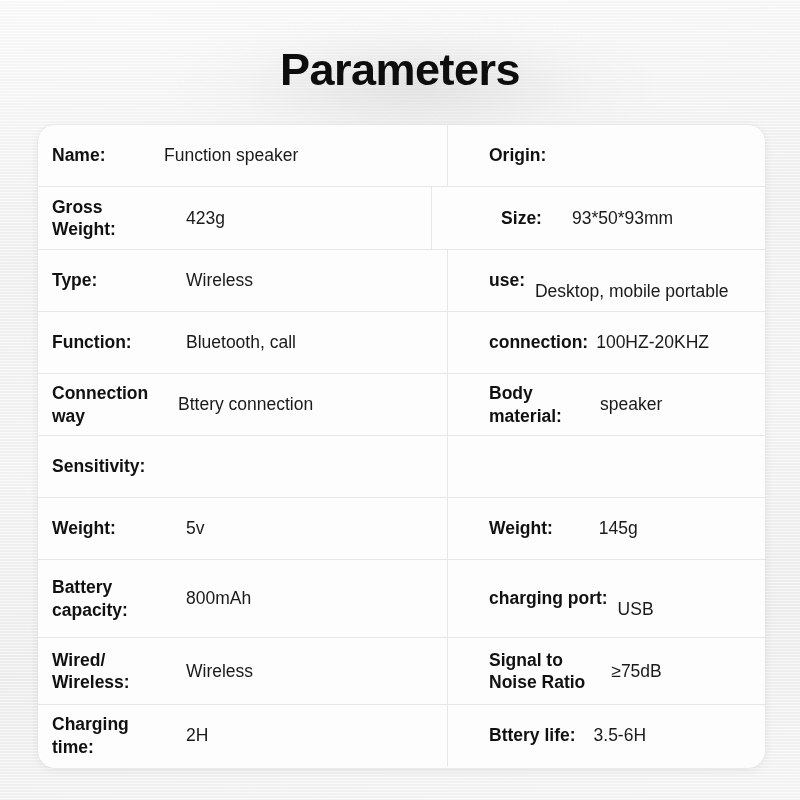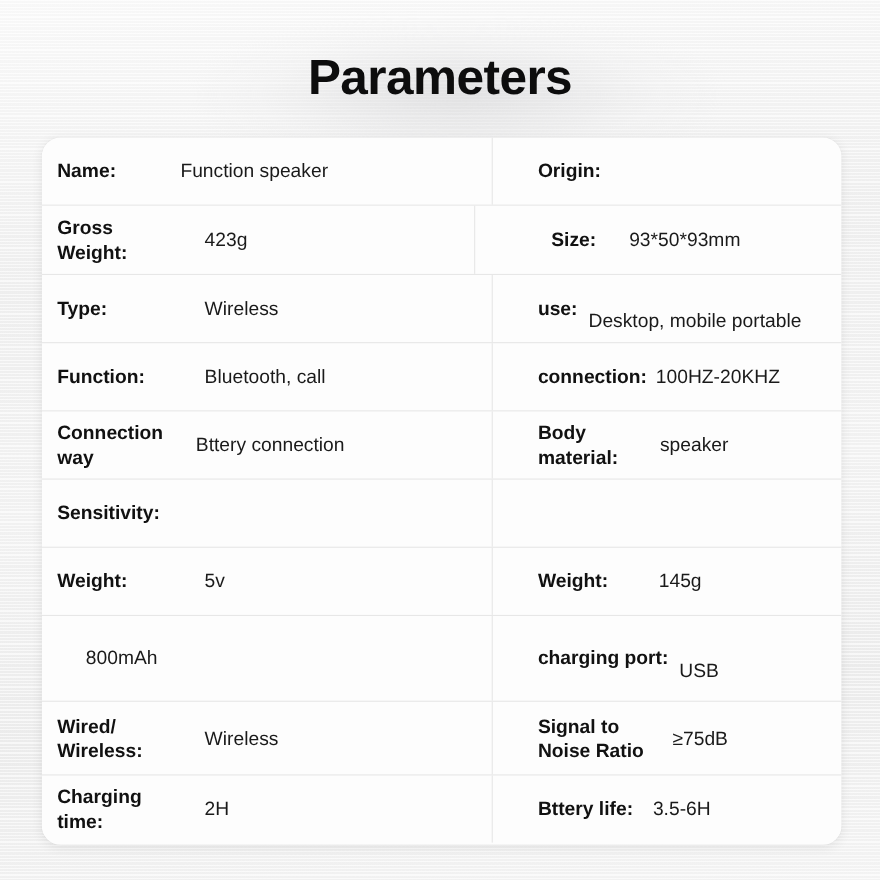--- a/index.html
+++ b/index.html
@@ -217,20 +217,22 @@
         <span class="v ind-26">5v</span>
       </div>
       <div class="cell right">
         <span class="k">Weight:</span>
         <span class="v ind-46">145g</span>
       </div>
     </div>
 
     <div class="spec-row h-78">
       <div class="cell left">
+        <span class="k">Battery
+capacity:</span>
         <span class="v ind-26">800mAh</span>
       </div>
       <div class="cell right">
         <span class="k">charging port:</span>
         <span class="v ind-10">USB</span>
       </div>
     </div>
 
     <div class="spec-row h-67">
       <div class="cell left">

